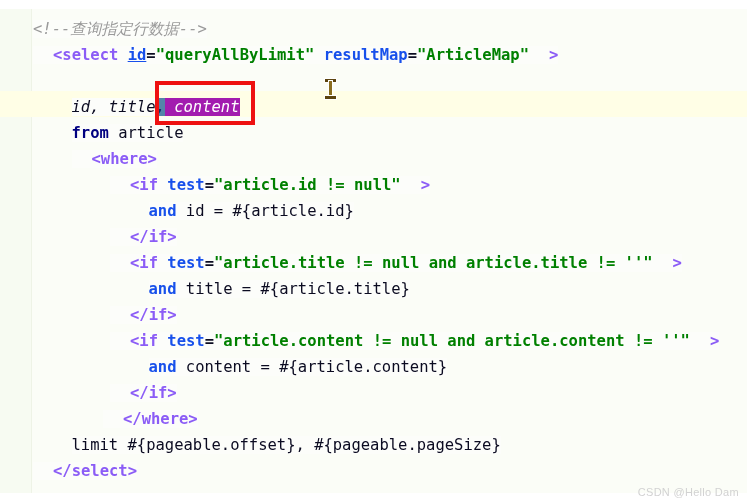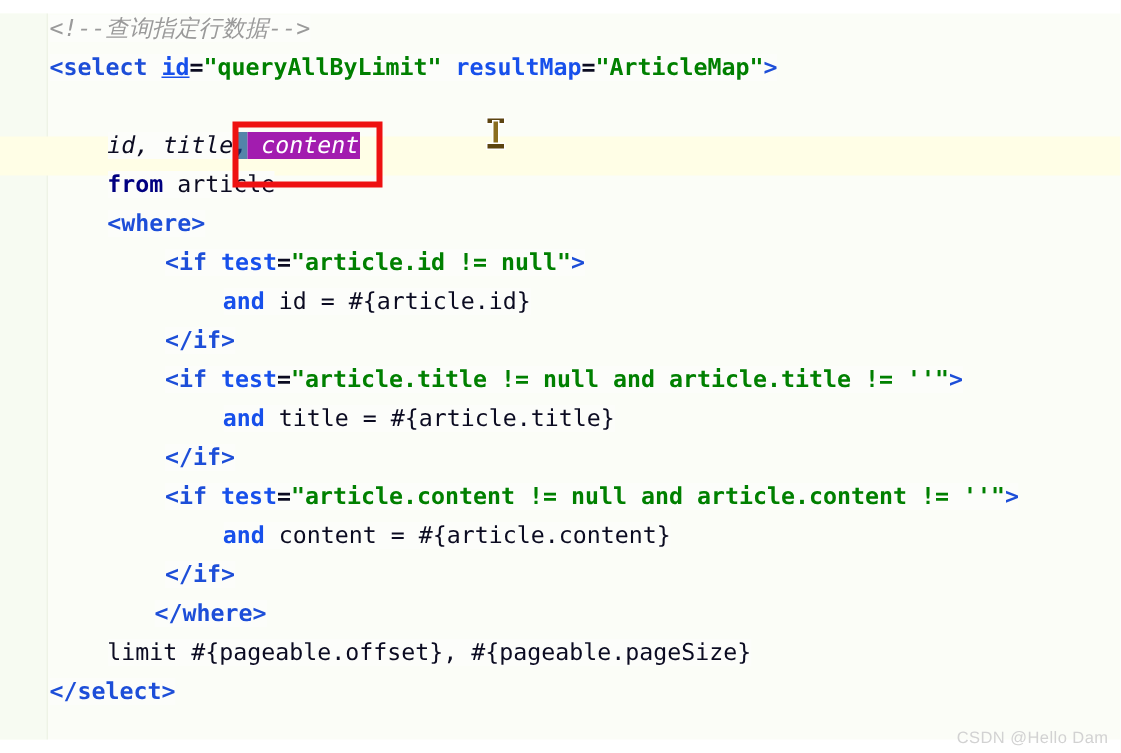--- a/index.html
+++ b/index.html
@@ -55,21 +55,21 @@
     left: 0;
     width: 747px;
     height: 26px;
     background: #fffee6;
   }
 
   
   .code-layer {
     position: absolute;
     left: 0;
-    top: 2px;
+    top: 12px;
     width: 747px;
     height: 484px;
   }
   .line {
     position: absolute;
     left: 0;
     width: 747px;
     height: 26px;
     line-height: 26px;
     white-space: pre;
@@ -81,21 +81,21 @@
     padding-left: 33px;
     display: inline-block;
   }
   .ln-text {
     display: inline;
     background: #fcfdfa;
   }
 
   
   .t-comment { color: #9a9a9a; font-style: italic; }
-  .t-tag     { color: #1d4ed8; font-weight: bold; }
+  .t-tag     { color: #8b5cf6; font-weight: bold; margin-left: 20px; }
   .t-attr    { color: #1750eb; font-weight: bold; text-decoration: underline; }
   .t-attr-nu { color: #1750eb; font-weight: bold; }
   .t-eq      { color: #0b0b21; font-weight: bold; }
   .t-str     { color: #008000; font-weight: bold; }
   .t-kw      { color: #000080; font-weight: bold; }
   .t-kw2     { color: #1750eb; font-weight: bold; }
   .t-plain   { color: #0b0b21; }
   .t-ital    { color: #0b0b21; font-style: italic; }
 
   

